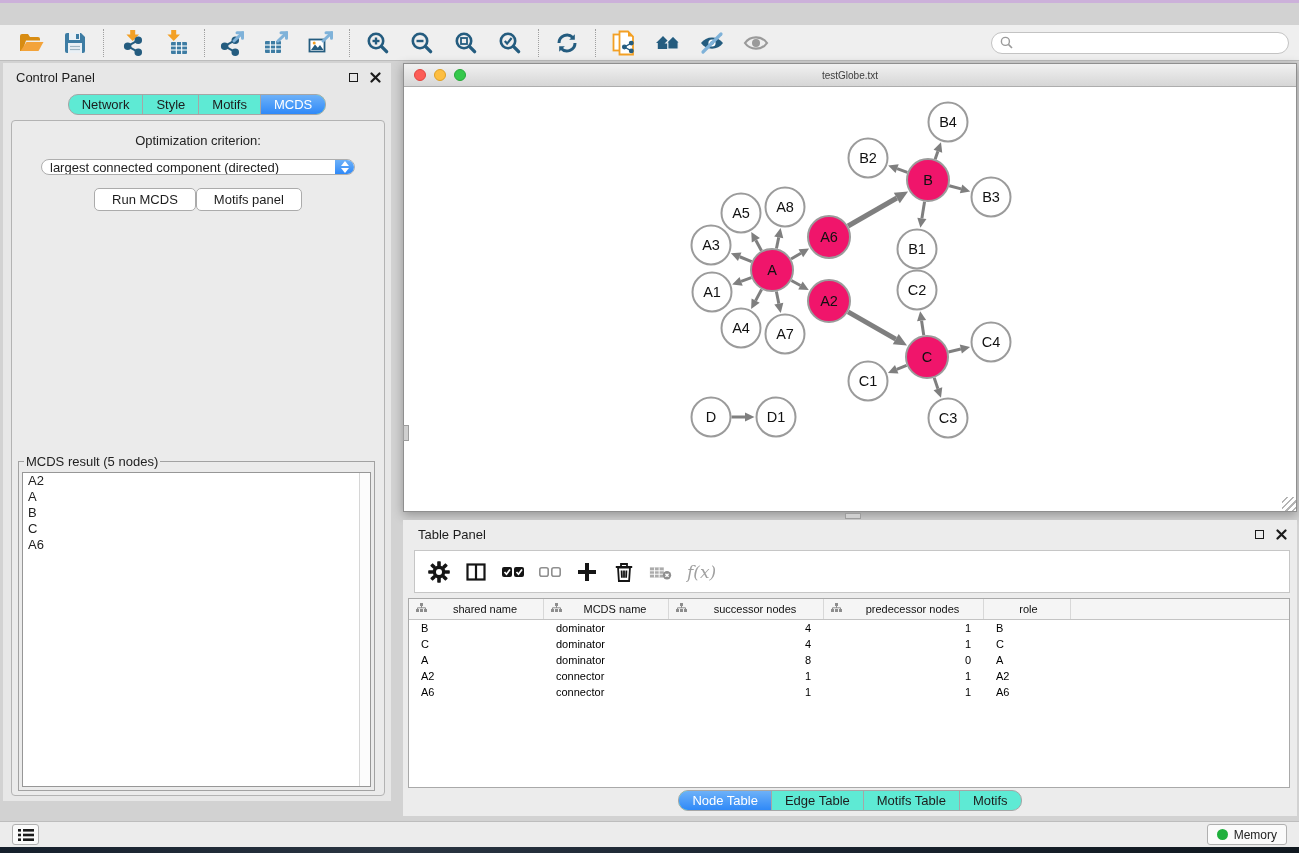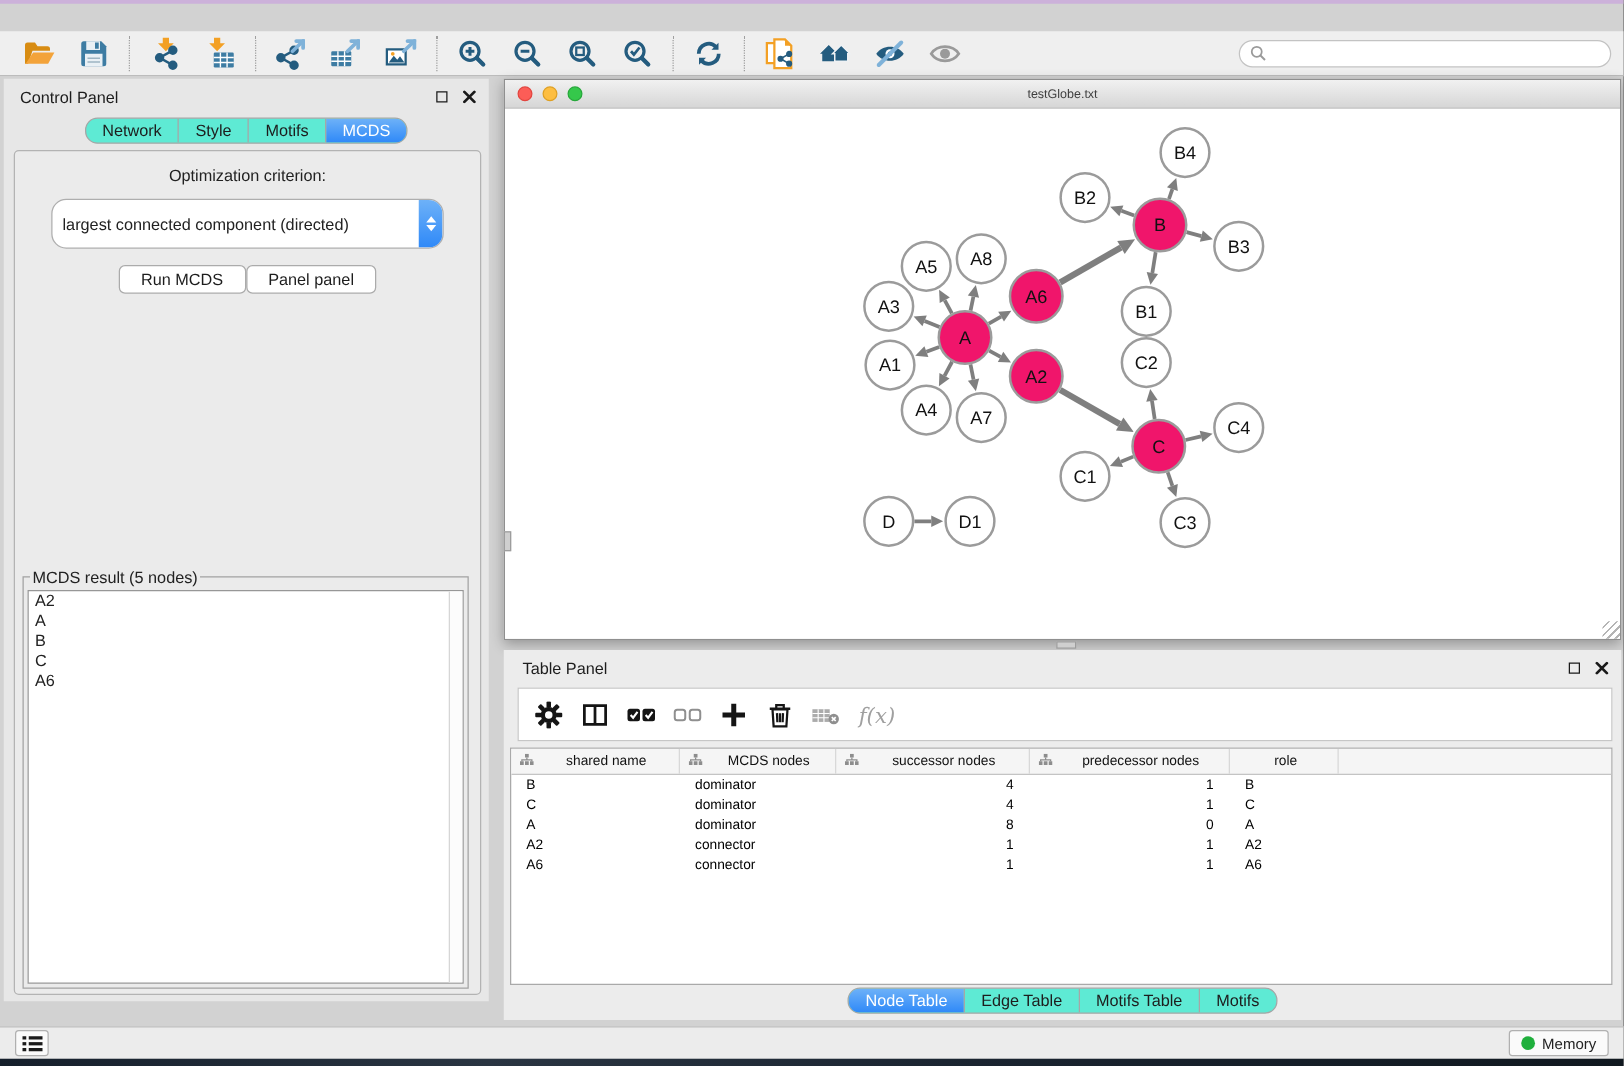--- a/index.html
+++ b/index.html
@@ -33,21 +33,21 @@
   .seg{display:inline-flex;background:#5eead4;border:1px solid #a6a6a6;border-radius:10px;overflow:hidden;font-size:13px;}
   .seg .tab{padding:2px 13px;border-left:1px solid #a6a6a6;color:#1d1d1d;white-space:nowrap;}
   .seg .tab:first-child{border-left:none;}
   .seg .tab.active{background:linear-gradient(#6db1f8,#2f89f8);color:#fff;}
   
   .control-panel{position:absolute;left:3px;top:63px;width:388px;height:738px;background:#e7e7e7;}
   .cp-tabs{position:absolute;left:0;right:0;top:31px;text-align:center;}
   .cp-inner{position:absolute;left:8px;right:6px;top:57px;bottom:5px;
     background:#ebebeb;border:1px solid #b3b3b3;border-radius:4px;}
   .opt-label{text-align:center;margin-top:12px;font-size:13px;}
-  .dropdown{margin:11px auto 0;width:314px;height:40px;background:#fff;border:1px solid #aeaeae;
+  .dropdown{margin:11px auto 0;width:314px;height:16px;background:#fff;border:1px solid #aeaeae;
     border-radius:12px;display:flex;align-items:center;overflow:hidden;}
   .dropdown .val{flex:1;font-size:13px;padding:0 8px;white-space:nowrap;}
   .dd-spin{width:19px;align-self:stretch;background:linear-gradient(#6db1f8,#2f89f8);
     display:flex;flex-direction:column;align-items:center;justify-content:center;gap:2px;border-radius:0 3px 3px 0;}
   .dd-spin .up{width:0;height:0;border-left:4px solid transparent;border-right:4px solid transparent;border-bottom:5px solid #fff;}
   .dd-spin .down{width:0;height:0;border-left:4px solid transparent;border-right:4px solid transparent;border-top:5px solid #fff;}
   .cp-buttons{display:flex;justify-content:center;margin-top:13px;}
   .btn{background:#fff;border:1px solid #ababab;border-radius:5px;padding:3px 17px;font-size:13px;color:#1d1d1d;}
   .result-fieldset{position:absolute;left:6px;right:9px;top:333px;bottom:4px;
     border:1px solid #a2a2a2;margin:0;padding:3px;}
@@ -346,21 +346,21 @@
       <div class="opt-label">Optimization criterion:</div>
       <div class="dropdown">
         <span class="val">largest connected component (directed)</span>
         <span class="dd-spin">
             <span class="up"></span>
             <span class="down"></span>
           </span>
       </div>
       <div class="cp-buttons">
         <button class="btn">Run MCDS</button>
-        <button class="btn">Panel panel</button>
+        <button class="btn">Motifs panel</button>
       </div>
       <fieldset class="result-fieldset">
         <legend>MCDS result (5 nodes)</legend>
         <div class="listbox">
           <div class="row">A2</div>
             <div class="row">A</div>
             <div class="row">B</div>
             <div class="row">C</div>
             <div class="row">A6</div>
           <div class="sb"></div>
@@ -624,21 +624,21 @@
           <div class="th" style="width:125px">
             <span><svg width="11" height="10" viewBox="0 0 11 10">
                 <g fill="#8d8d8d">
                   <rect x="4" y="0" width="3" height="3"></rect>
                   <rect x="0" y="6" width="3" height="3"></rect>
                   <rect x="4" y="6" width="3" height="3"></rect>
                   <rect x="8" y="6" width="3" height="3"></rect>
                 </g>
                 <path d="M5.5 3 v2 M1.5 6 V4.8 h8 V6" stroke="#8d8d8d" fill="none"></path>
               </svg></span>
-            <span class="lbl">MCDS nodes</span>
+            <span class="lbl">MCDS name</span>
           </div>
           <div class="th" style="width:155px">
             <span><svg width="11" height="10" viewBox="0 0 11 10">
                 <g fill="#8d8d8d">
                   <rect x="4" y="0" width="3" height="3"></rect>
                   <rect x="0" y="6" width="3" height="3"></rect>
                   <rect x="4" y="6" width="3" height="3"></rect>
                   <rect x="8" y="6" width="3" height="3"></rect>
                 </g>
                 <path d="M5.5 3 v2 M1.5 6 V4.8 h8 V6" stroke="#8d8d8d" fill="none"></path>

